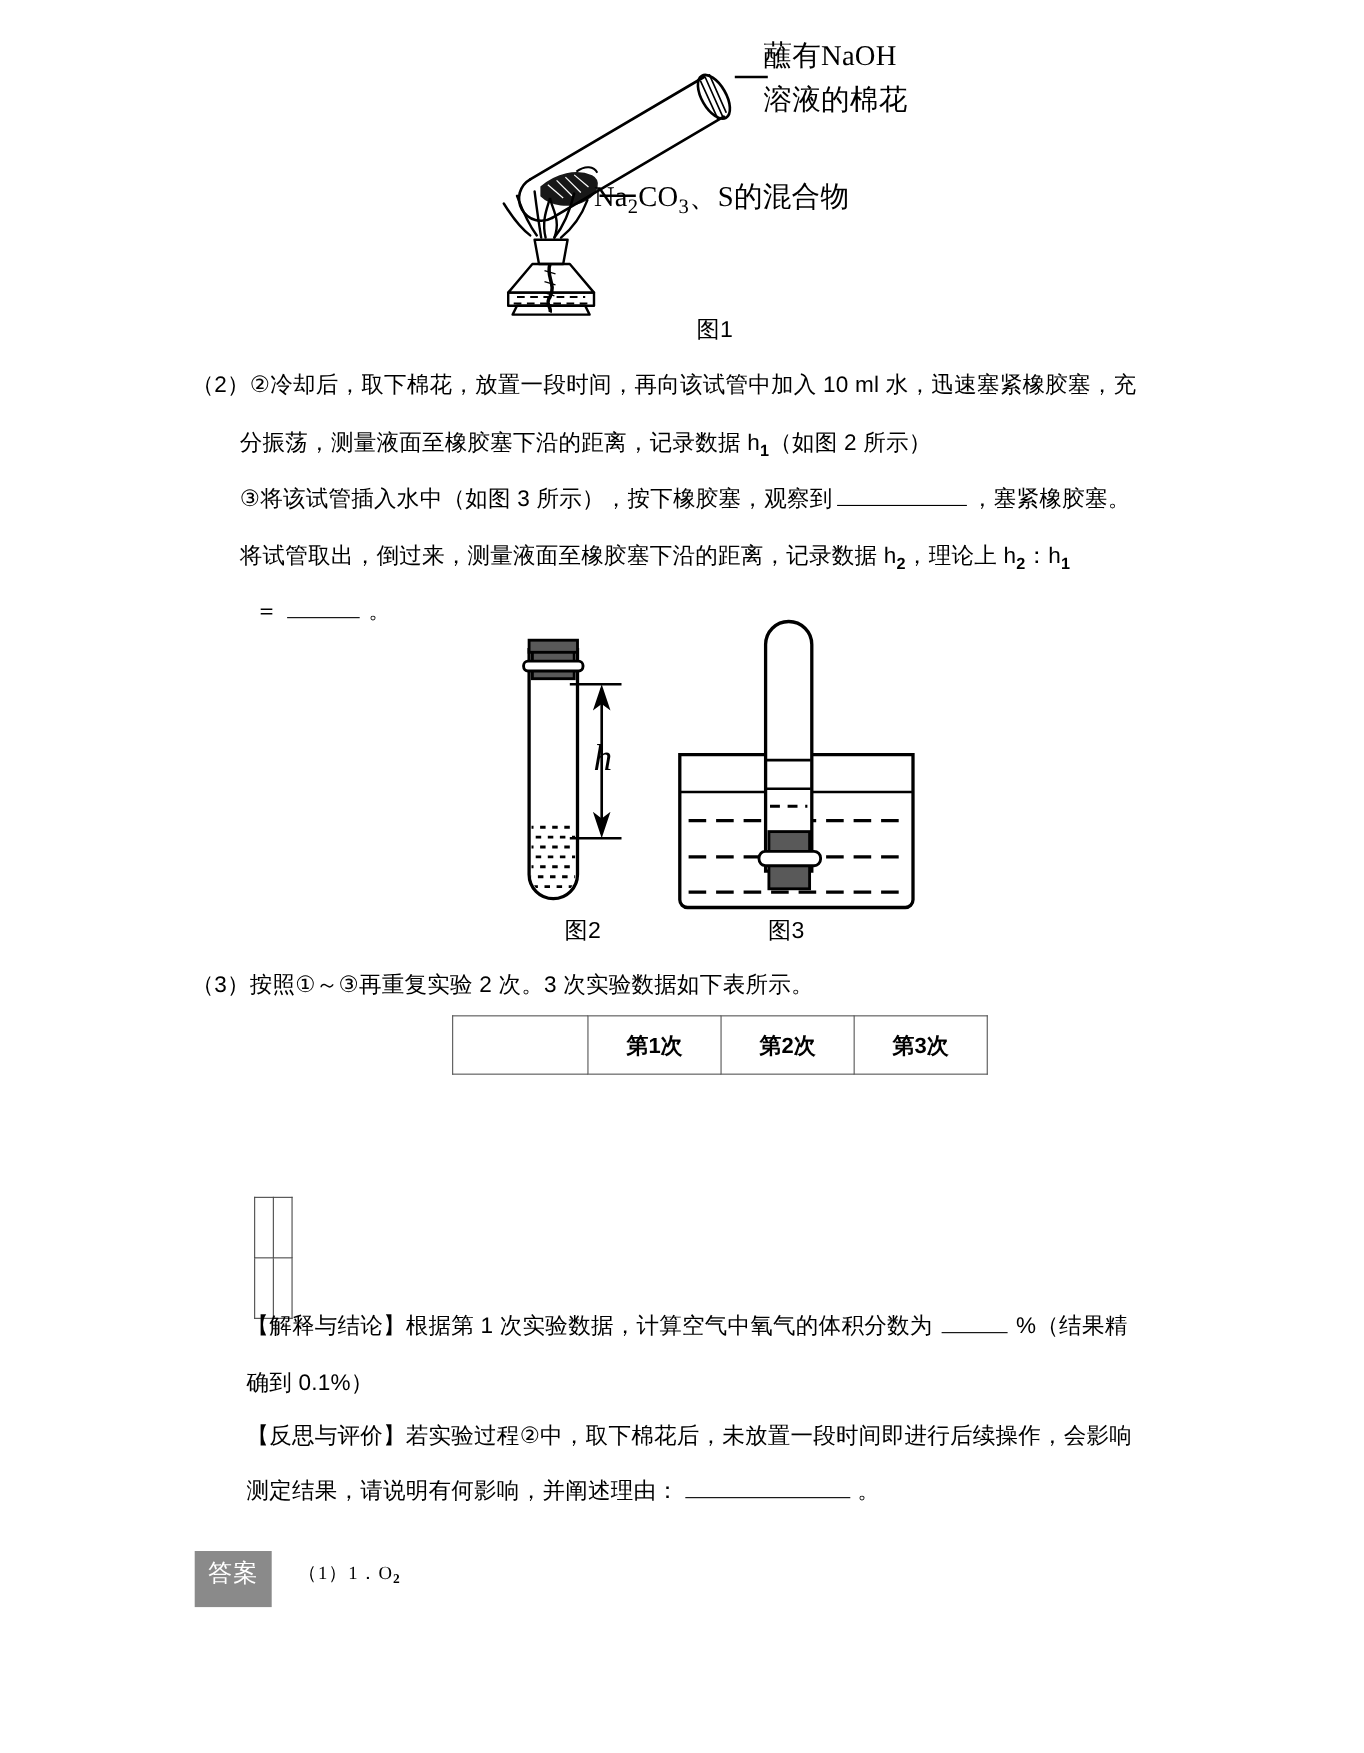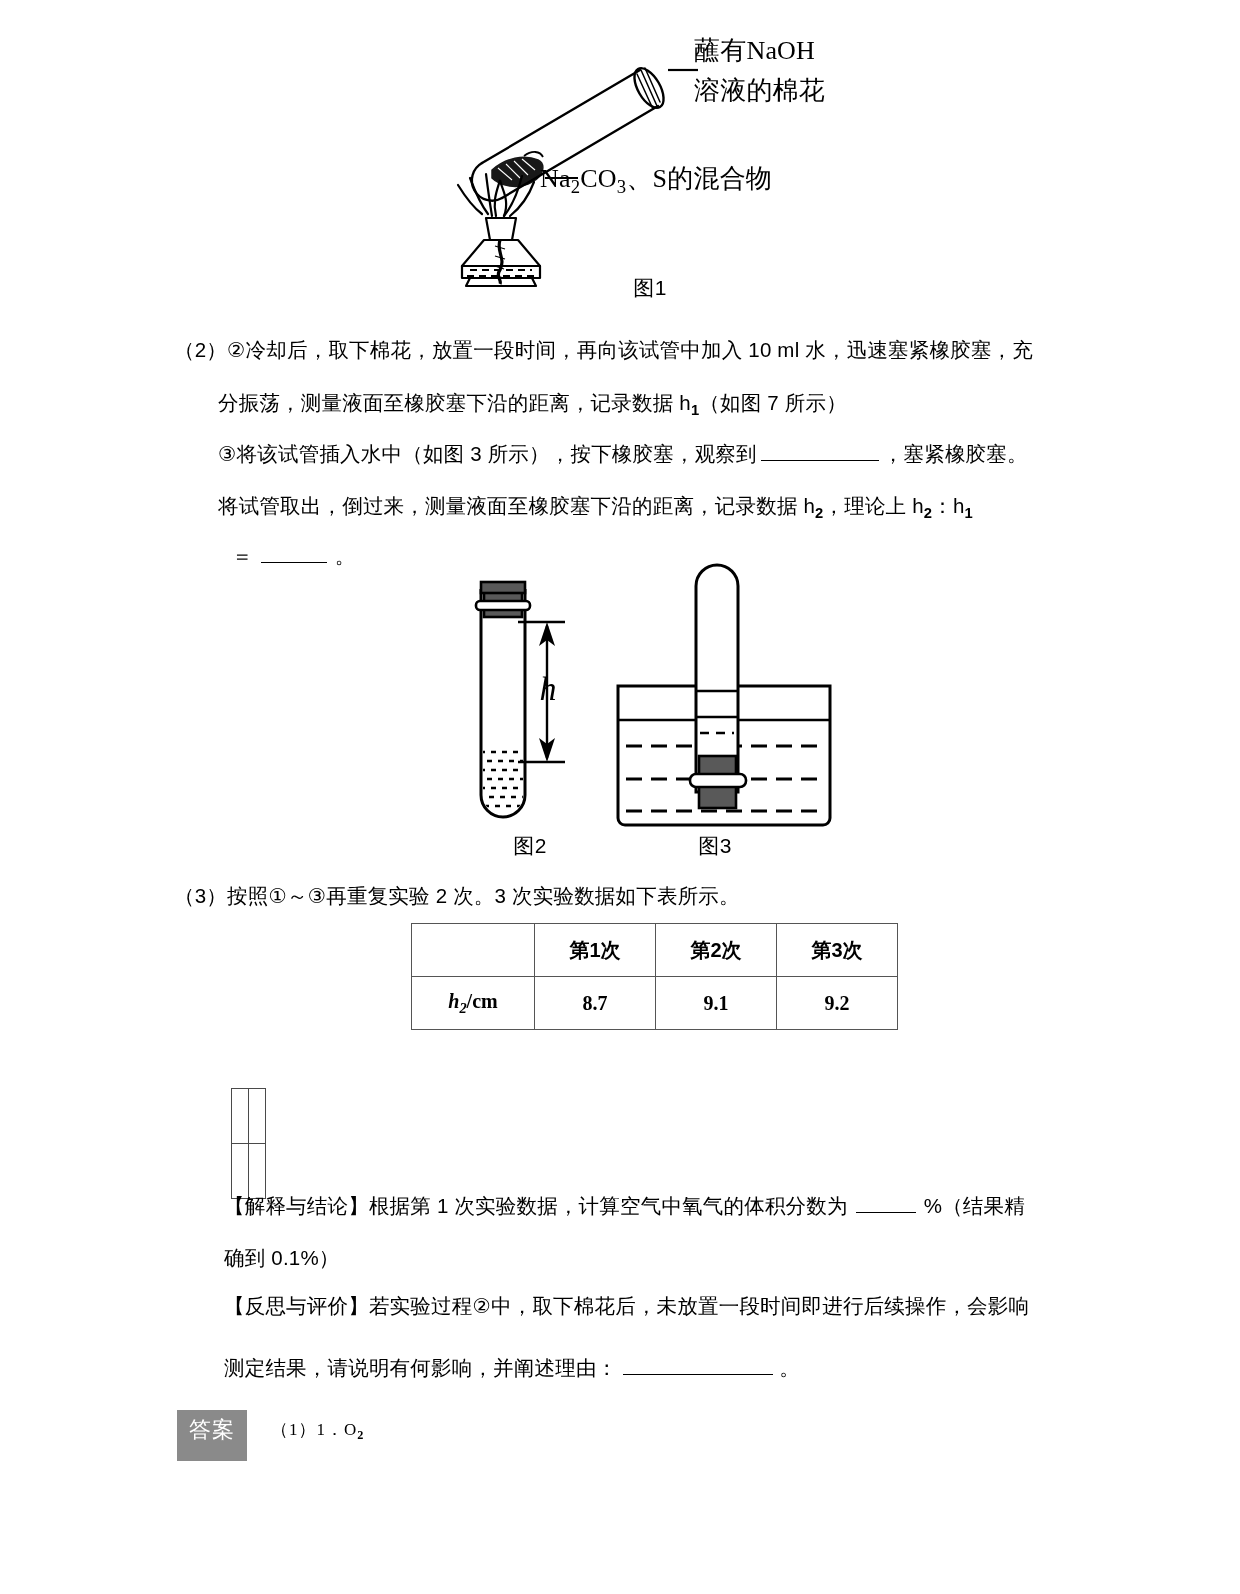--- a/index.html
+++ b/index.html
@@ -23,21 +23,21 @@
     width: 1240px; height: 315px;
   }
   #fig1-svg { position: absolute; left: 440px; top: 18px; }
   .fig-caption {
     font-size: 21px;
     text-align: center;
     letter-spacing: 0.5px;
   }
   #fig1-caption {
     position: absolute;
-    left: 560px; top: 274px;
+    left: 560px; top: 285px;
     width: 180px;
   }
 
   
   .para {
     position: absolute;
     font-size: 20.5px;
     line-height: 1.0;
     white-space: nowrap;
     letter-spacing: 0.2px;
@@ -181,21 +181,21 @@
   <div class="para serif" style="left:540px; top:166px; font-size:26px;">
     <span>Na</span><span class="sub" style="font-weight:normal">2</span><span>CO</span><span class="sub" style="font-weight:normal">3</span><span>、S的混合物</span>
   </div>
 
   <div id="fig1-caption" class="fig-caption">图1</div>
 </div>
 
 <div class="para" style="left:174px; top:340px;">（2）②冷却后，取下棉花，放置一段时间，再向该试管中加入 10 ml 水，迅速塞紧橡胶塞，充</div>
 
 <div class="para" style="left:218px; top:393px;">
-  <span>分振荡，测量液面至橡胶塞下沿的距离，记录数据 h</span><span class="sub">1</span><span>（如图 7 所示）</span>
+  <span>分振荡，测量液面至橡胶塞下沿的距离，记录数据 h</span><span class="sub">1</span><span>（如图 2 所示）</span>
 </div>
 
 <div class="para" style="left:218px; top:444px;">
   <span>③将该试管插入水中（如图 3 所示），按下橡胶塞，观察到</span><span class="blank" style="width:118px; margin:0 4px;"></span><span>，塞紧橡胶塞。</span>
 </div>
 
 <div class="para" style="left:218px; top:496px;">
   <span>将试管取出，倒过来，测量液面至橡胶塞下沿的距离，记录数据 h</span><span class="sub">2</span><span>，理论上 h</span><span class="sub">2</span><span>：h</span><span class="sub">1</span>
 </div>
 
@@ -269,28 +269,20 @@
 
 <div class="para" style="left:174px; top:886px;">（3）按照①～③再重复实验 2 次。3 次实验数据如下表所示。</div>
 
 <table id="data-table">
   <tbody>
       <tr>
     <td class="rowhead"></td>
     <td>第1次</td>
     <td>第2次</td>
     <td>第3次</td>
-  </tr>
-  <tr>
-    <td class="rowhead">
-      <span class="ital">h</span><span class="sub ital">2</span><span class="serif">/cm</span>
-    </td>
-    <td class="serif">8.7</td>
-    <td class="serif">9.1</td>
-    <td class="serif">9.2</td>
   </tr>
 </tbody>
   </table>
 
 <table id="empty-grid">
   <tbody>
       <tr>
     <td></td>
     <td></td>
   </tr>
@@ -300,19 +292,19 @@
   </tr>
 </tbody>
   </table>
 
 <div class="para" style="left:224px; top:1196px;">
   <span>【解释与结论】根据第 1 次实验数据，计算空气中氧气的体积分数为</span><span class="blank" style="width:60px; margin:0 8px;"></span><span>%（结果精</span>
 </div>
 <div class="para" style="left:224px; top:1248px;">确到 0.1%）</div>
 
 <div class="para" style="left:224px; top:1296px;">【反思与评价】若实验过程②中，取下棉花后，未放置一段时间即进行后续操作，会影响</div>
-<div class="para" style="left:224px; top:1346px;margin-top:12px;">
+<div class="para" style="left:224px; top:1346px;">
   <span>测定结果，请说明有何影响，并阐述理由：</span><span class="blank" style="width:150px; margin:0 6px;"></span><span>。</span>
 </div>
 
 <div id="answer-row">
   <span id="answer-badge">答案</span><span id="answer-text"><span>（1）1．O</span><span class="sub">2</span></span>
 </div>
 
 </body></html>

